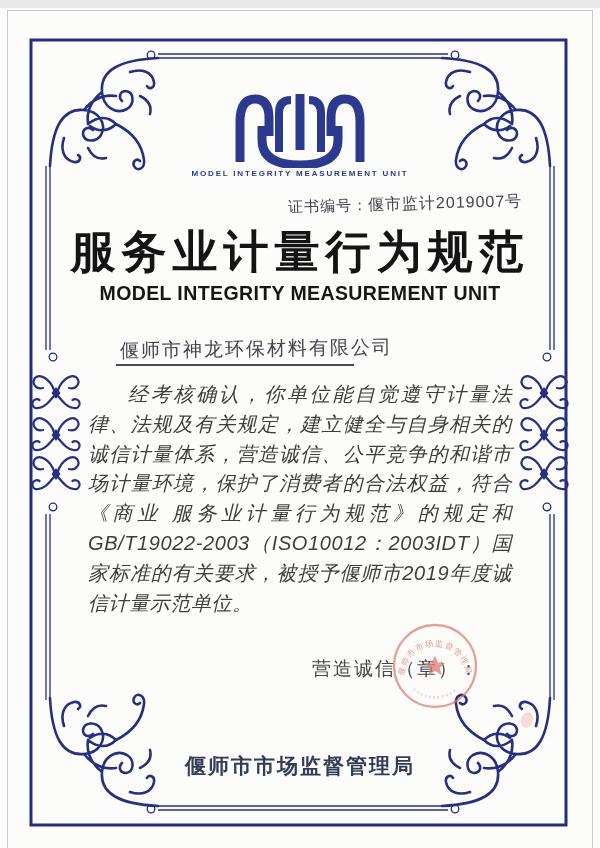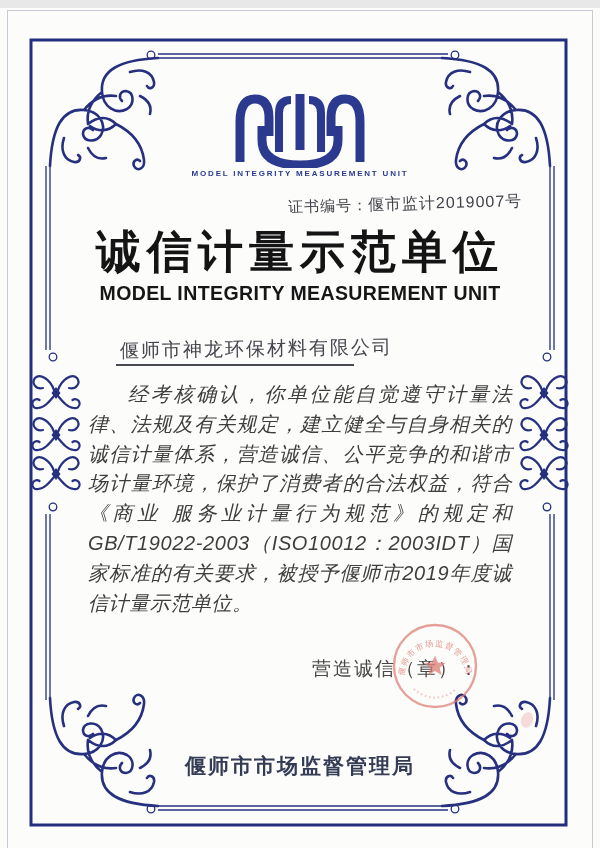--- a/index.html
+++ b/index.html
@@ -130,21 +130,21 @@
       <path d="M-21,64 L-21,25 Q-21,12 -9,12"></path>
       <path d="M21,64 L21,25 Q21,12 9,12"></path>
     </g>
   </svg>
   <div class="logo-tagline">MODEL INTEGRITY MEASUREMENT UNIT</div>
 
   <div class="cert-no">
     <span>证书编号：</span><span class="hand">偃市监计2019007号</span>
   </div>
 
-  <div class="title">诚信计量示范单位</div>
+  <div class="title">服务业计量行为规范</div>
   <div class="subtitle">MODEL INTEGRITY MEASUREMENT UNIT</div>
 
   <div class="awardee">偃师市神龙环保材料有限公司</div>
   <div class="awardee-line"></div>
 
   <div class="body-text">经考核确认，你单位能自觉遵守计量法律、法规及有关规定，建立健全与自身相关的诚信计量体系，营造诚信、公平竞争的和谐市场计量环境，保护了消费者的合法权益，符合《商业 服务业计量行为规范》的规定和GB/T19022-2003（ISO10012：2003IDT）国家标准的有关要求，被授予偃师市2019年度诚信计量示范单位。</div>
 
   <div class="issuer-label">营造诚信（章）：</div>
 
   <svg class="seal-svg" width="110" height="110" viewBox="0 0 110 110">

